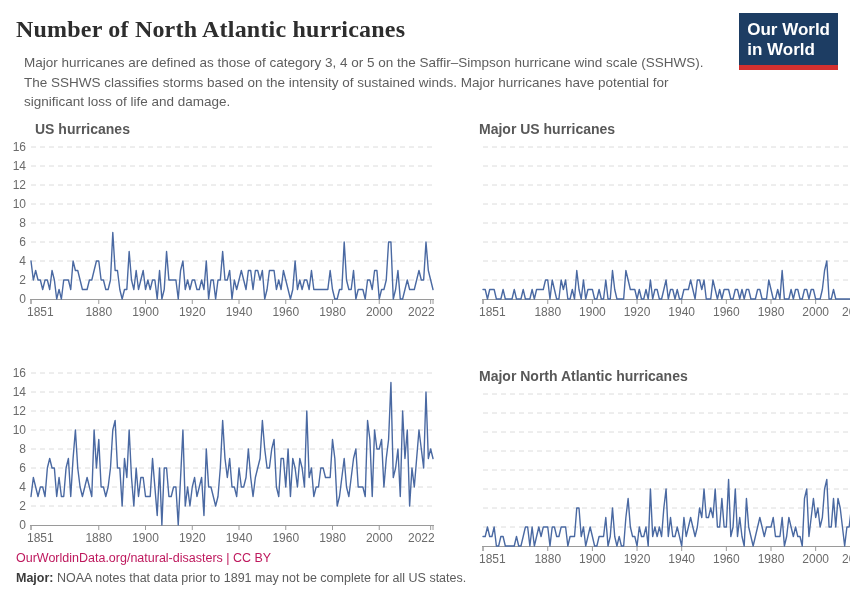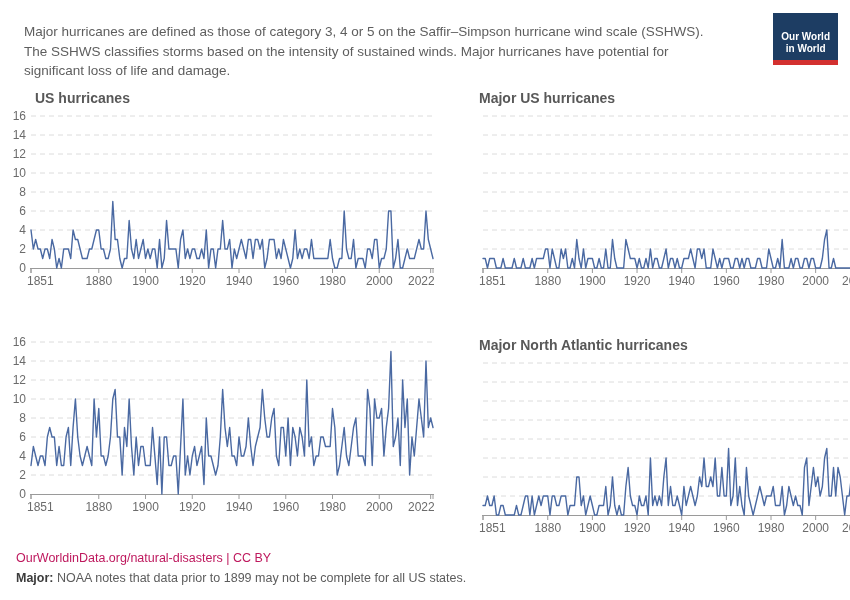--- a/index.html
+++ b/index.html
@@ -14,22 +14,22 @@
     font-size:24px; font-weight:700; color:#2d2d2d;
     margin:2px 0 10px 0; letter-spacing:0.2px;
   }
   .subtitle {
     font-size:13.5px; color:#5e5e5e; line-height:1.45;
     max-width:706px; margin:8px;
   }
   .logo {
     position:absolute; top:13px; right:12px;
     background:#1d3d63; border-bottom:5px solid #d3302f;
-    color:#ffffff; font-size:10px; font-weight:700; text-align:center;
-    line-height:1.18; padding:18px 8px 5px 8px; cursor:pointer;
+    color:#ffffff; font-size:17px; font-weight:700; 
+    line-height:1.18; padding:7px 8px 5px 8px; cursor:pointer;
   }
   .charts {
     display:grid; grid-template-columns:434px 392px;
     column-gap:10px; row-gap:10px; margin-top:1px;gap:44px;
   }
   .panel {}
   .panel-title {
     font-size:14px; font-weight:700; color:#585858;
     margin:0 0 3px 0; line-height:18px;
   }
@@ -43,20 +43,21 @@
   .footer-row1 { display:flex; justify-content:space-between; }
   .footer b { color:#3c3c3c; font-weight:700; }
   .footer-link { color:#be185d; text-decoration:none; }
 </style>
 </head>
 <body>
 
 <div class="page">
 
   <div class="header">
+    <h1 class="title">Number of North Atlantic hurricanes</h1>
     <p class="subtitle">Major hurricanes are defined as those of category 3, 4 or 5 on the Saffir–Simpson hurricane wind scale (SSHWS). The SSHWS classifies storms based on the intensity of sustained winds. Major hurricanes have potential for significant loss of life and damage.</p>
     <div class="logo">
       <div>Our World</div>
       <div>in World</div>
     </div>
   </div>
 
   <div class="charts">
     <div class="panel left">
       <div class="panel-title">US hurricanes</div>
@@ -215,17 +216,17 @@
           <polyline points="5.00,148.50 7.23,148.50 9.47,139.00 11.70,148.50 13.93,148.50 16.16,139.00 18.40,158.00 20.63,158.00 22.86,148.50 25.09,148.50 27.33,158.00 29.56,158.00 31.79,158.00 34.02,158.00 36.26,158.00 38.49,148.50 40.72,158.00 42.95,158.00 45.19,148.50 47.42,139.00 49.65,139.00 51.88,158.00 54.12,139.00 56.35,158.00 58.58,148.50 60.81,139.00 63.05,148.50 65.28,139.00 67.51,139.00 69.74,139.00 71.98,158.00 74.21,139.00 76.44,139.00 78.67,148.50 80.91,148.50 83.14,139.00 85.37,139.00 87.60,139.00 89.84,158.00 92.07,148.50 94.30,148.50 96.53,148.50 98.77,120.00 101.00,120.00 103.23,148.50 105.47,139.00 107.70,158.00 109.93,148.50 112.16,139.00 114.40,148.50 116.63,158.00 118.86,158.00 121.09,148.50 123.33,148.50 125.56,148.50 127.79,129.50 130.02,158.00 132.26,148.50 134.49,120.00 136.72,148.50 138.95,158.00 141.19,148.50 143.42,158.00 145.65,158.00 147.88,129.50 150.12,110.50 152.35,139.00 154.58,148.50 156.81,148.50 159.05,158.00 161.28,139.00 163.51,148.50 165.74,148.50 167.98,139.00 170.21,158.00 172.44,101.00 174.67,148.50 176.91,139.00 179.14,148.50 181.37,139.00 183.60,148.50 185.84,120.00 188.07,101.00 190.30,148.50 192.53,129.50 194.77,148.50 197.00,148.50 199.23,139.00 201.47,148.50 203.70,158.00 205.93,129.50 208.16,148.50 210.40,139.00 212.63,129.50 214.86,139.00 217.09,148.50 219.33,139.00 221.56,120.00 223.79,129.50 226.02,101.00 228.26,129.50 230.49,129.50 232.72,120.00 234.95,129.50 237.19,101.00 239.42,139.00 241.65,139.00 243.88,110.50 246.12,139.00 248.35,139.00 250.58,91.50 252.81,148.50 255.05,139.00 257.28,101.00 259.51,148.50 261.74,129.50 263.98,148.50 266.21,158.00 268.44,110.50 270.67,139.00 272.91,148.50 275.14,158.00 277.37,148.50 279.60,139.00 281.84,129.50 284.07,139.00 286.30,148.50 288.53,139.00 290.77,139.00 293.00,139.00 295.23,129.50 297.47,148.50 299.70,148.50 301.93,148.50 304.16,129.50 306.40,158.00 308.63,148.50 310.86,129.50 313.09,139.00 315.33,148.50 317.56,139.00 319.79,148.50 322.02,148.50 324.26,158.00 326.49,110.50 328.72,101.00 330.95,148.50 333.19,129.50 335.42,110.50 337.65,129.50 339.88,120.00 342.12,139.00 344.35,129.50 346.58,101.00 348.81,91.50 351.05,139.00 353.28,139.00 355.51,110.50 357.74,139.00 359.98,110.50 362.21,120.00 364.44,139.00 366.67,158.00 368.91,139.00 371.14,139.00 373.37,120.00 375.60,101.00 377.84,139.00 380.07,129.50 382.30,91.50 384.53,120.00 386.77,139.00 389.00,129.50" fill="none" stroke="#4a69a2" stroke-width="1.4" stroke-linejoin="round" stroke-linecap="round"></polyline>
         </svg>
     </div>
   </div>
 
   <div class="footer">
     <div class="footer-row1">
       <span class="footer-link">OurWorldinData.org/natural-disasters | CC BY</span>
     </div>
     <div class="footer-row2">
-      <b>Major:</b><span> NOAA notes that data prior to 1899 may not be complete for all US states.</span>
+      <b>Major:</b><span> NOAA notes that data prior to 1891 may not be complete for all US states.</span>
     </div>
   </div>
 
 </div>
 
 </body></html>

